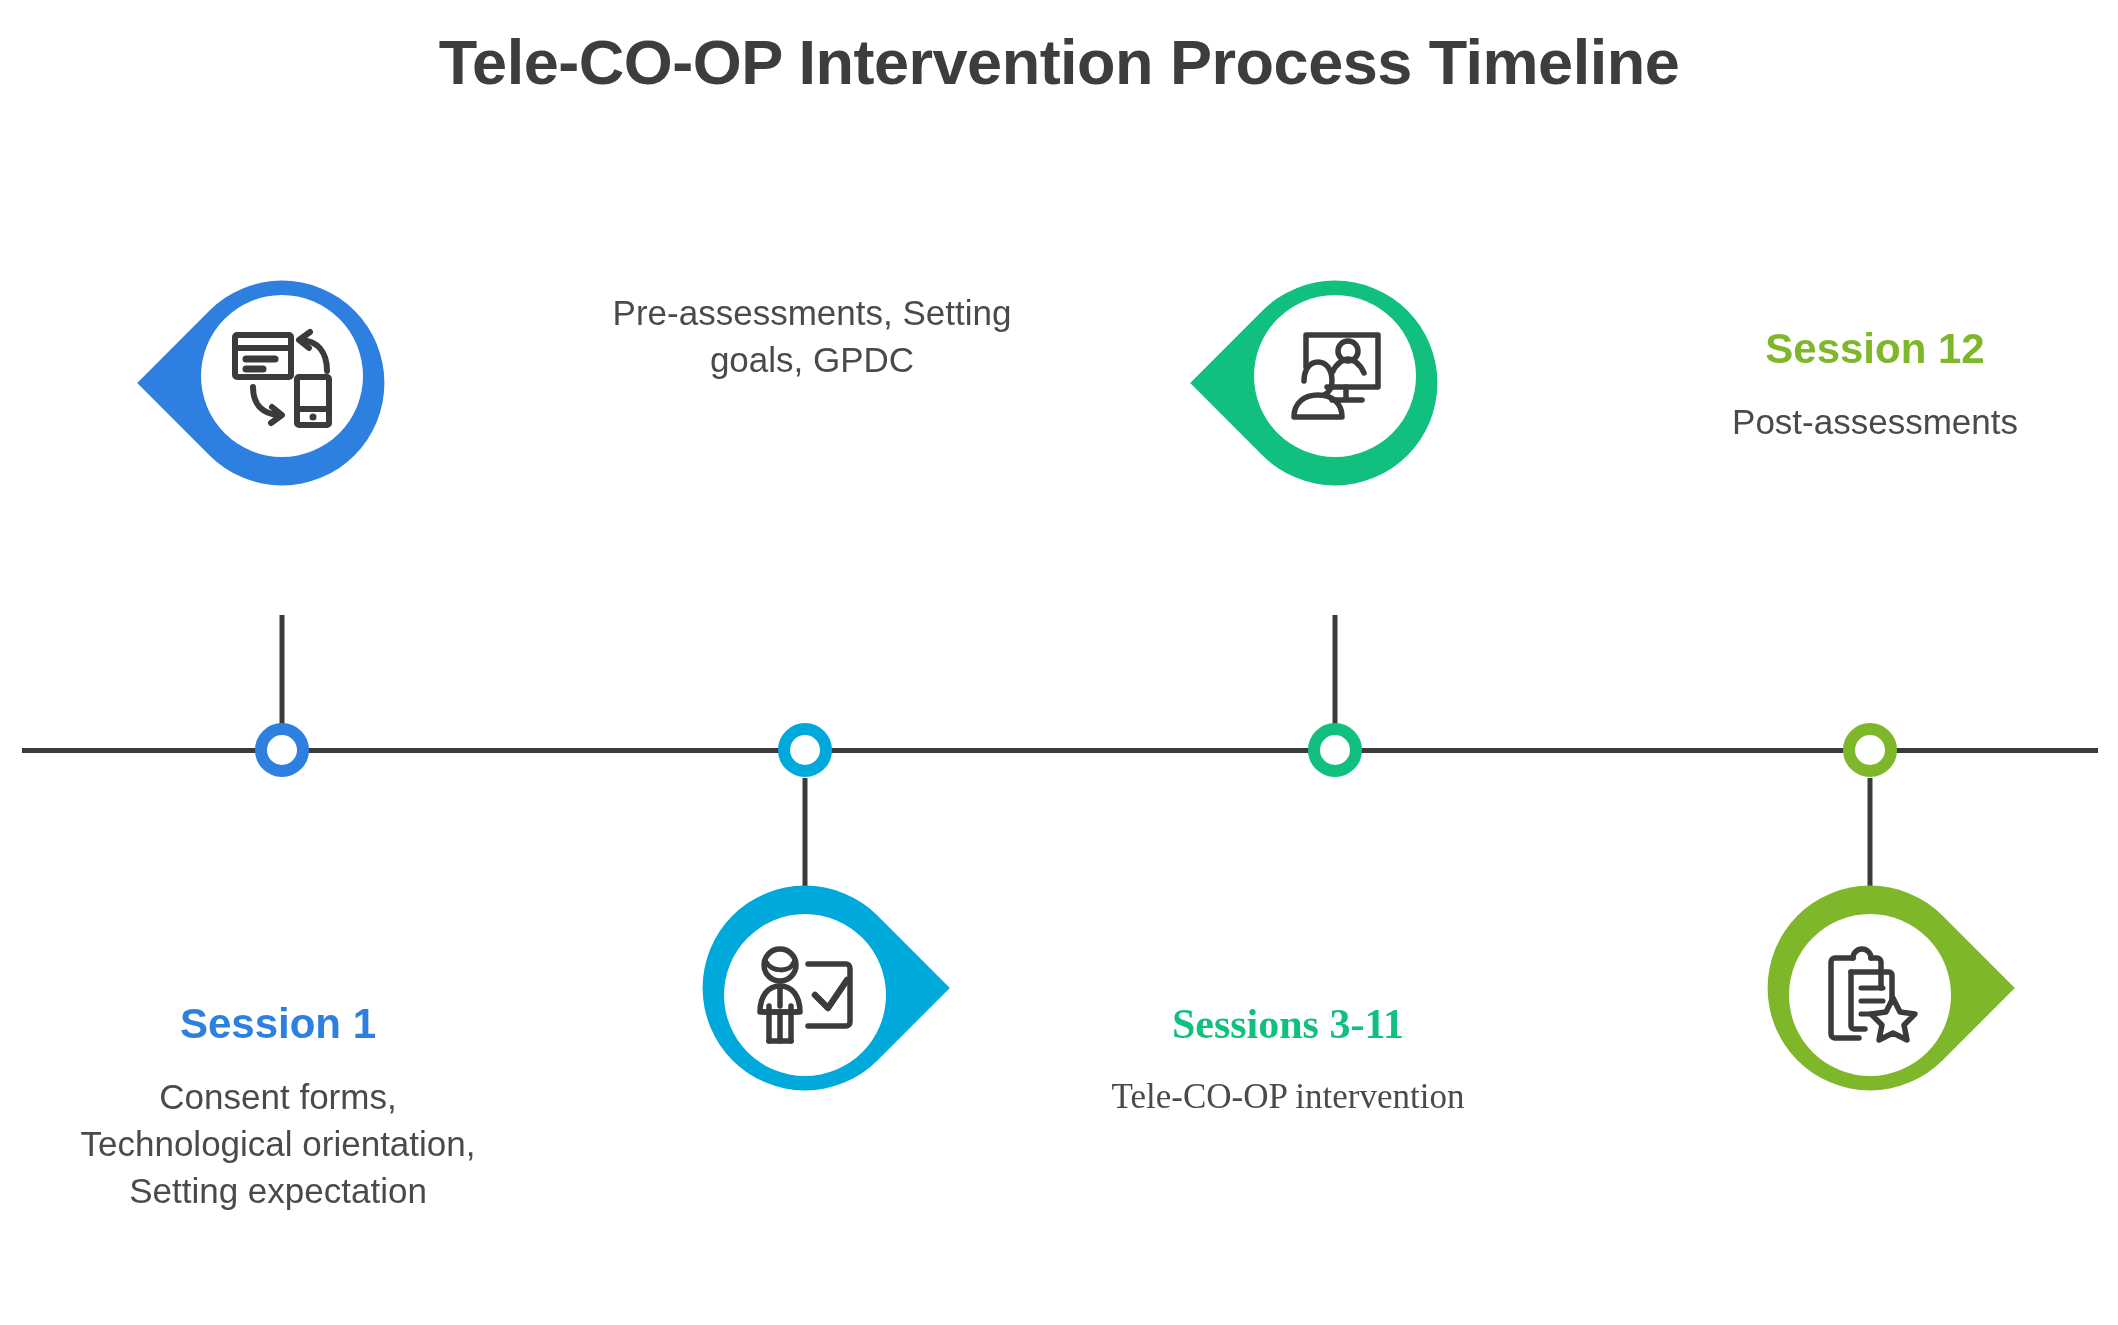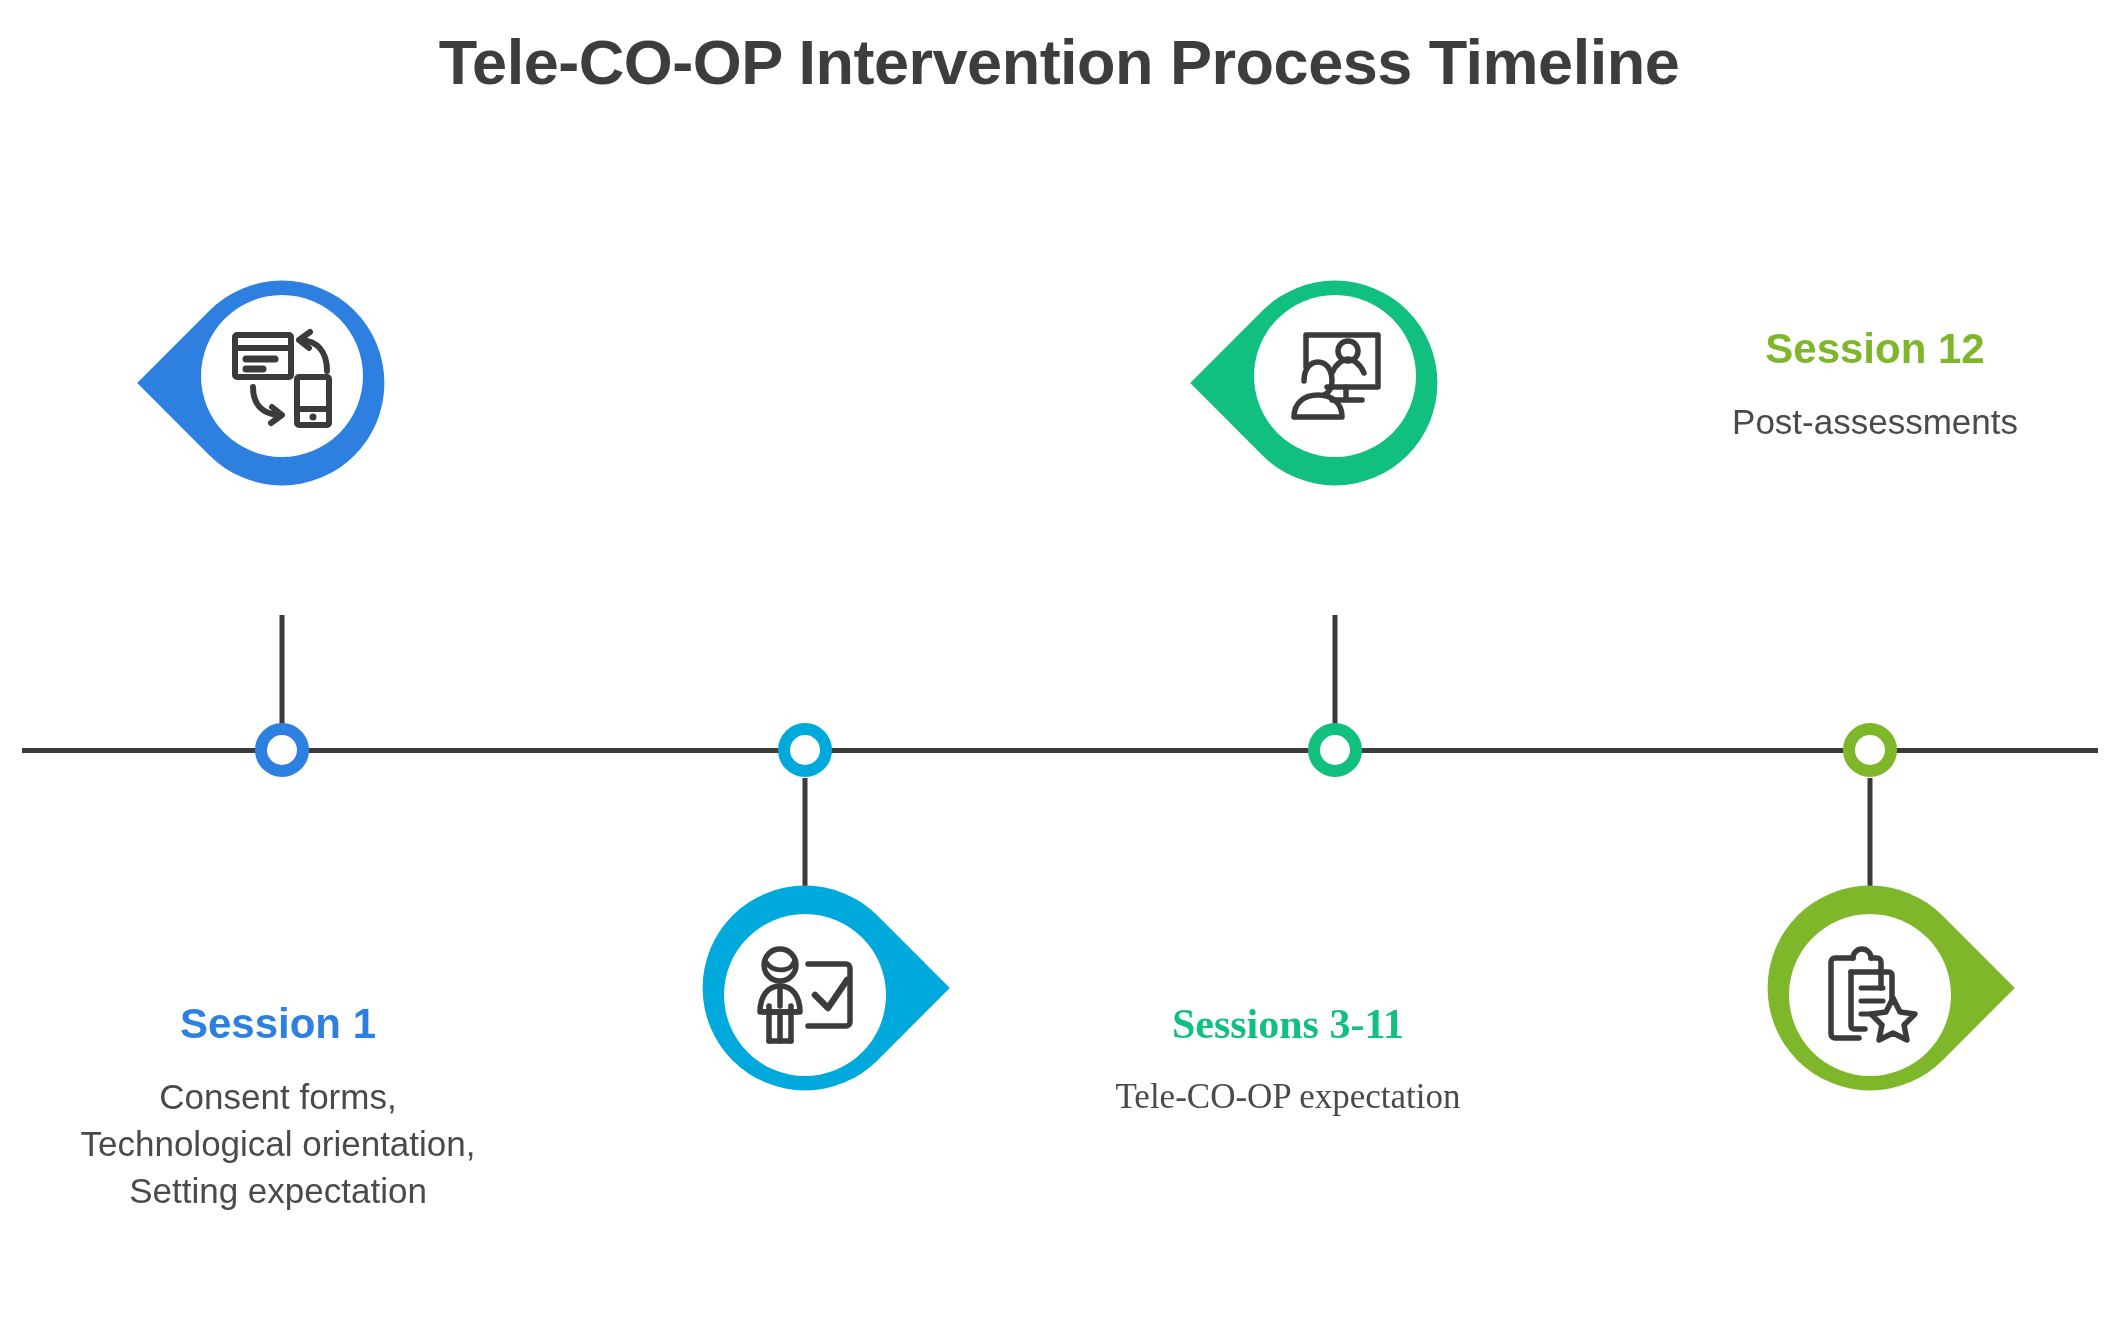--- a/index.html
+++ b/index.html
@@ -209,23 +209,24 @@
 <div class="node" style="left:805px;border-color:#00A9DC;"></div>
 <div class="node" style="left:1335px;border-color:#11BF7F;"></div>
 <div class="node" style="left:1870px;border-color:#7FB72B;"></div>
 
 <div class="block" style="left:278px;top:1000px;width:430px;">
   <p class="heading" style="color:#2D7FE0;text-align:center;">Session 1</p>
   <p class="desc">Consent forms, Technological orientation, Setting expectation</p>
 </div>
 
 <div class="block" style="left:812px;top:290px;width:470px;">
+  <p class="desc">Pre-assessments, Setting goals, GPDC</p>
 </div>
 
 <div class="block" style="left:1288px;top:1000px;width:560px;font-family:Liberation Serif, serif;">
   <p class="heading" style="color:#11BF7F;">Sessions 3-11</p>
-  <p class="desc">Tele-CO-OP expectation</p>
+  <p class="desc">Tele-CO-OP intervention</p>
 </div>
 
 <div class="block" style="left:1875px;top:325px;width:540px;">
   <p class="heading" style="color:#7FB72B;">Session 12</p>
   <p class="desc">Post-assessments</p>
 </div>
 
 </body></html>

